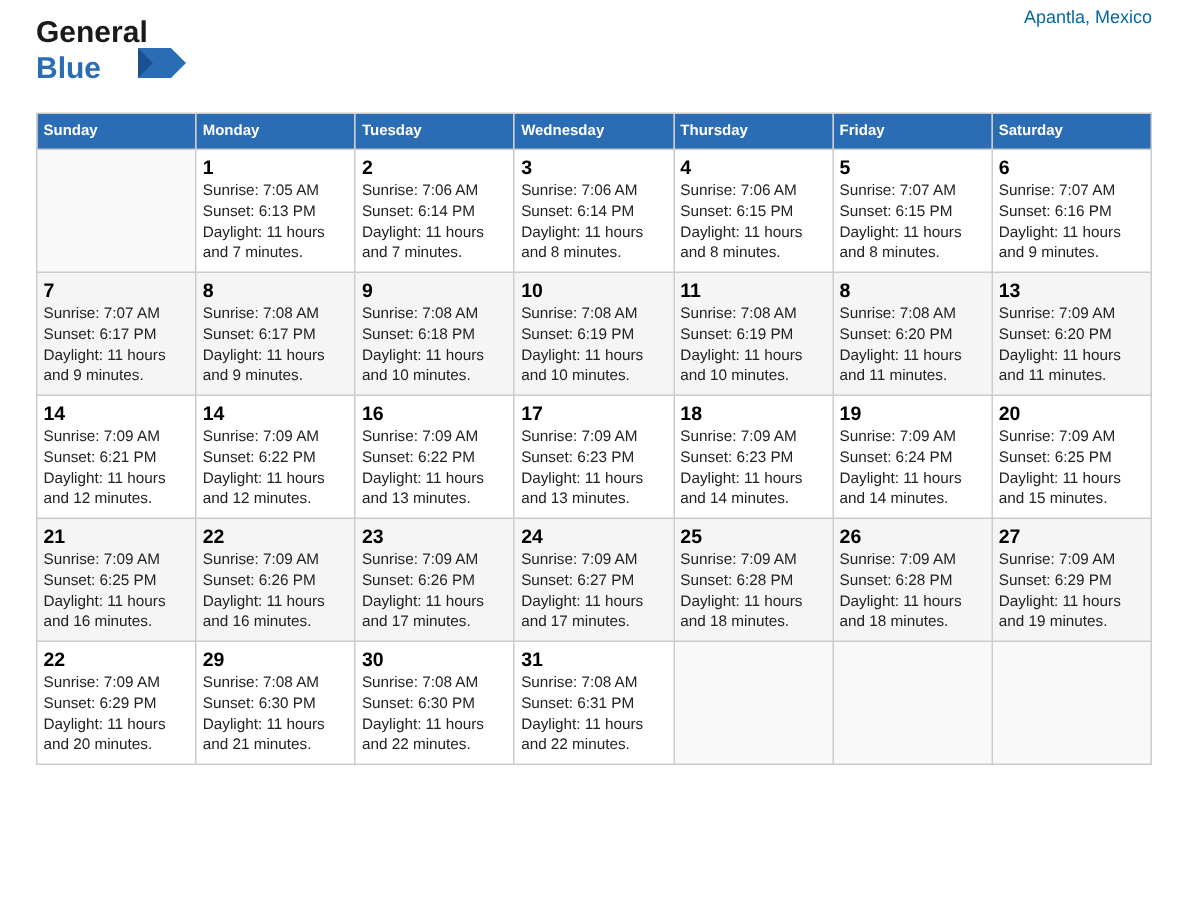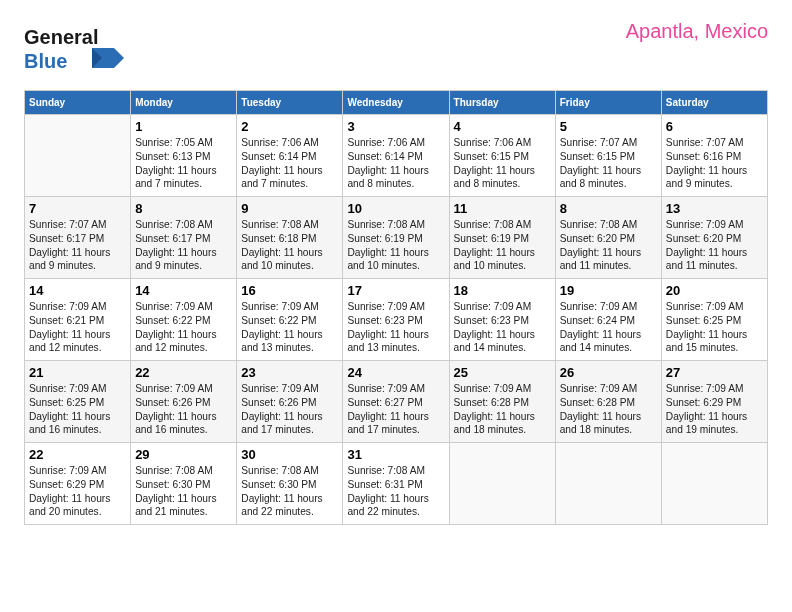--- a/index.html
+++ b/index.html
@@ -5,21 +5,21 @@
     * { box-sizing: border-box; margin: 0; padding: 0; }
     body {
       font-family: Arial, sans-serif;
       background: #fff;
       width: 792px;
       height: 612px;
       overflow: hidden;
     }
     .page {
       width: 792px;
-      padding: 20px 24px 10px 24px;
+      padding: 4px 24px 10px 24px;
     }
     .header {
       display: flex;
       justify-content: space-between;
       align-items: flex-start;
       margin-bottom: 14px;
     }
     .logo {
       display: flex;
       align-items: center;
@@ -27,22 +27,22 @@
     .title-block {
       text-align: right;
     }
     .main-title {
       font-size: 36px;
       font-weight: bold;
       color: #1a1a1a;
       line-height: 1.1;
     }
     .sub-title {
-      font-size: 20px;
-      color: #ec4899;
+      font-size: 12px;
+      color: #0369a1;
       text-align: right;
     }
     table {
       width: 100%;
       border-collapse: collapse;
       font-size: 11px;
     }
     thead tr th {
       background-color: #2a6db5;
       color: #fff;

